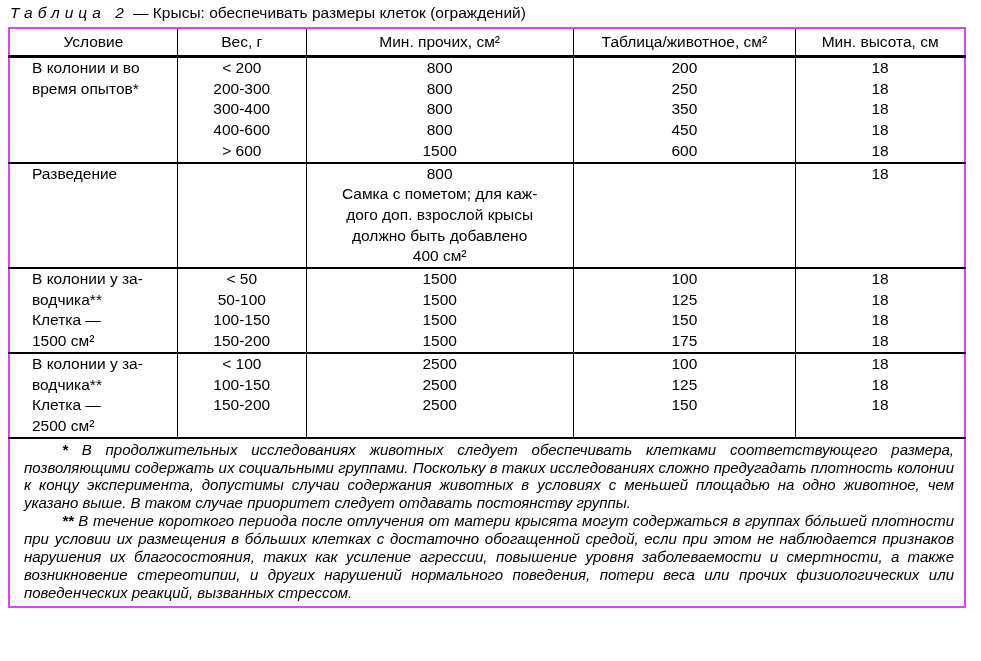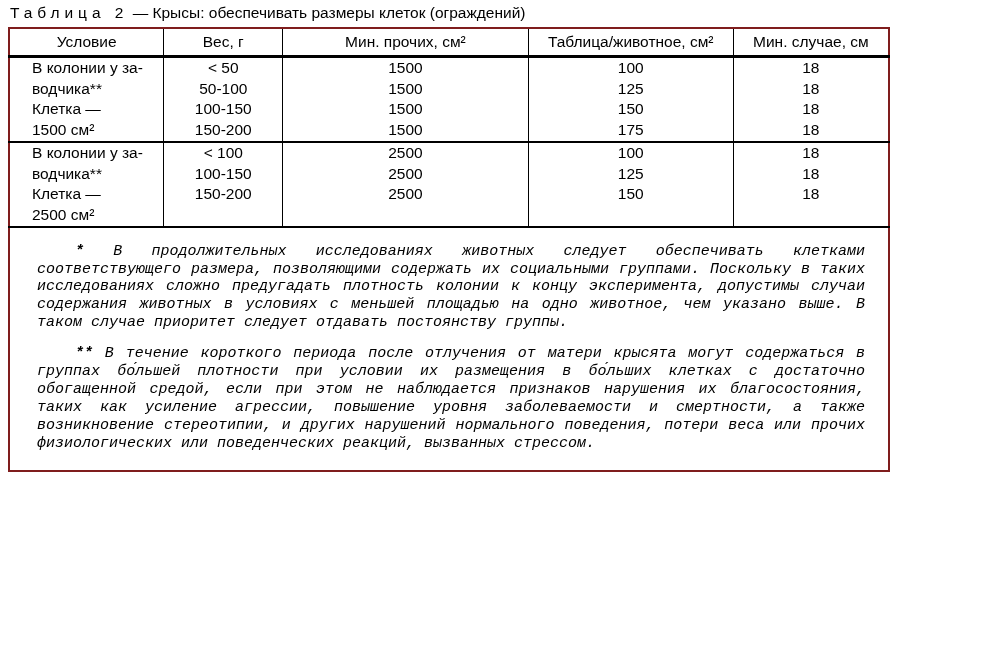--- a/index.html
+++ b/index.html
@@ -18,26 +18,27 @@
     overflow: hidden;
   }
   .caption {
     font-size: 15.5px;
     line-height: 20px;
     margin: 1px 0 4px 2px;
     white-space: nowrap;
   }
   .caption .spaced {
     letter-spacing: 0.32em;
+    font-style: italic;
   }
   table.main {
     border-collapse: collapse;
     table-layout: fixed;
-    width: 882px;
-    border: 2px solid #7f1d1d;
+    width: 958px;
+    border: 2px solid #d946ef;
   }
   th, td {
     border: 1px solid #000;
     font-size: 15.5px;
     font-weight: normal;
     vertical-align: top;
     padding: 0;
   }
   thead th {
     height: 23px;
@@ -62,23 +63,22 @@
   }
   td.footnotes {
     border-top: 2px solid #000;
     font-style: italic;
     font-size: 15px;
     line-height: 17.9px;
     text-align: justify;
     padding: 2px 10px 4px 14px;
   }
   td.footnotes p {
-    margin: 13px;
+    margin: 0;
     text-indent: 38px;
-    font-family: Liberation Mono, monospace;
   }
   td.footnotes .marker {
     font-weight: bold;
   }
 </style>
 </head>
 <body>
 
 <div class="page">
 
@@ -94,24 +94,59 @@
       <col style="width:27.9%">
       <col style="width:23.3%">
       <col style="width:17.7%">
     </colgroup>
     <thead>
       <tr>
         <th>Условие</th>
         <th>Вес, г</th>
         <th>Мин. прочих, см²</th>
         <th>Таблица/животное, см²</th>
-        <th>Мин. случае, см</th>
+        <th>Мин. высота, см</th>
       </tr>
     </thead>
     <tbody>
+      <tr class="section">
+        <td class="cond">В колонии и во
+время опытов*</td>
+        <td>&lt; 200
+200-300
+300-400
+400-600
+&gt; 600</td>
+        <td>800
+800
+800
+800
+1500</td>
+        <td>200
+250
+350
+450
+600</td>
+        <td>18
+18
+18
+18
+18</td>
+      </tr>
+      <tr class="section">
+        <td class="cond">Разведение</td>
+        <td></td>
+        <td>800
+Самка с пометом; для каж-
+дого доп. взрослой крысы
+должно быть добавлено
+400 см²</td>
+        <td></td>
+        <td>18</td>
+      </tr>
       <tr class="section">
         <td class="cond">В колонии у за-
 водчика**
 Клетка —
 1500 см²</td>
         <td>&lt; 50
 50-100
 100-150
 150-200</td>
         <td>1500

